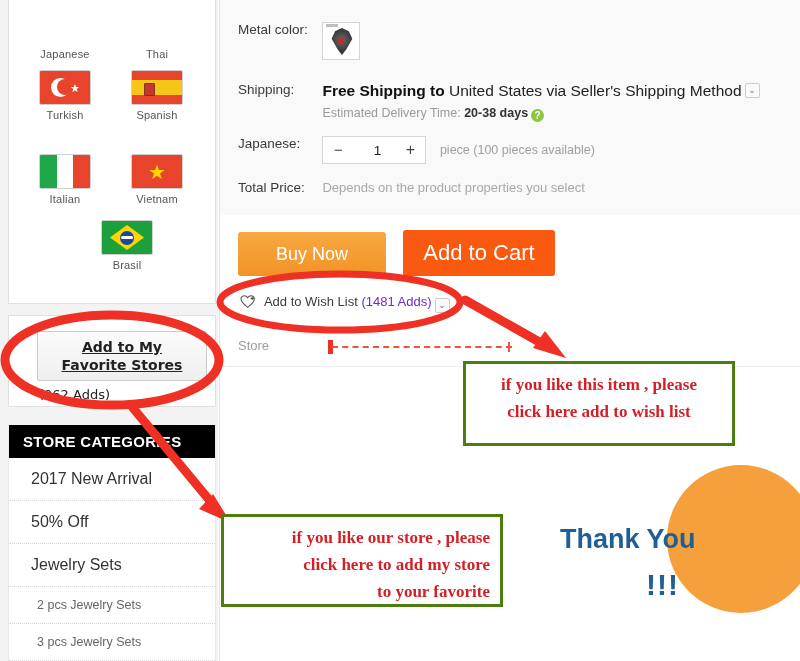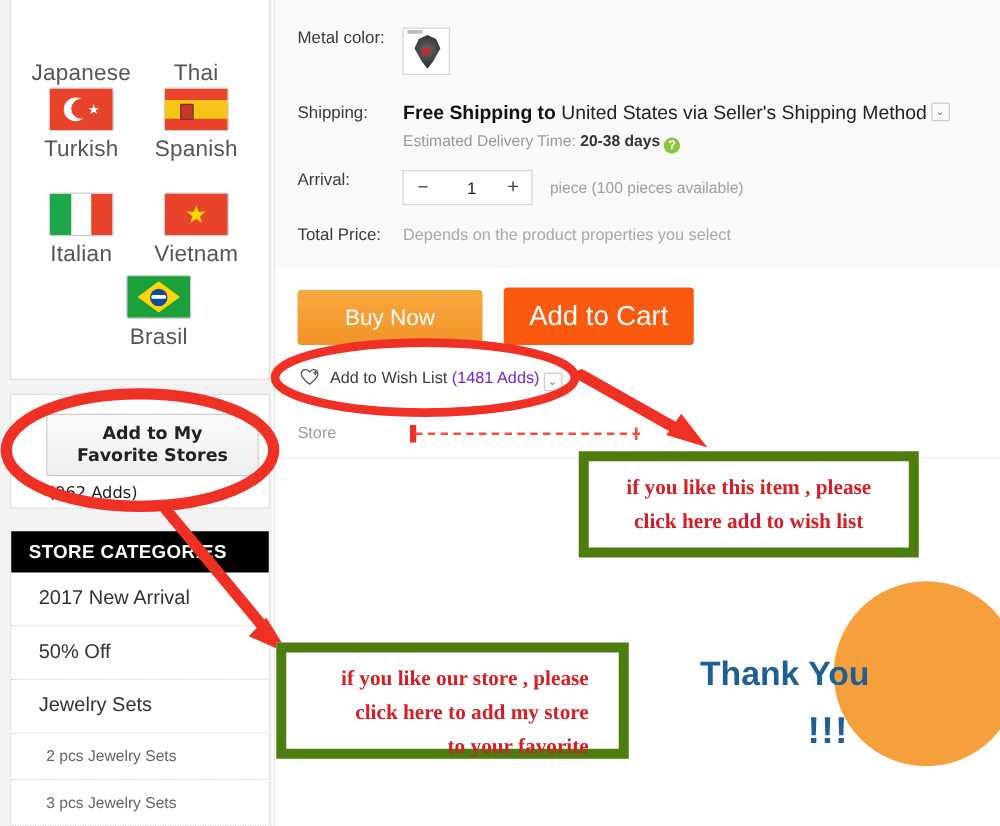--- a/index.html
+++ b/index.html
@@ -52,21 +52,21 @@
     height: 35px;
     margin: 0 auto;
     border: 1px solid #cfcfcf;
     box-sizing: border-box;
     position: relative;
     overflow: hidden;
     border-radius: 2px;
     background: #fff;
   }
   .flag-label {
-    font-size: 18px;
+    font-size: 11px;
     color: #555;
     margin-top: 4px;
     letter-spacing: .2px;
   }
 
   
   .fl-tr { background:#e8442c; }
   .fl-tr .moon {
     position:absolute; left:11px; top:7px; width:19px; height:19px;
     border-radius:50%; background:#fff;
@@ -123,20 +123,21 @@
     border: 1px solid #cccccc;
     background: linear-gradient(#fbfbfb, #efefef);
     border-radius: 2px;
     text-align: center;
     font-size: 14px;
     font-weight: bold;
     color: #222;
     line-height: 18px;
     font-family: "DejaVu Sans", sans-serif;
     cursor: pointer;
+    text-decoration: underline;
   }
   #fav-adds {
     margin: 6px 0 0 30px;
     font-size: 13px;
     color: #222;
     font-family: "DejaVu Sans", sans-serif;
   }
 
   
   #cat-panel {
@@ -407,23 +408,23 @@
     position: absolute;
     left: 0; top: 366px;
     width: 581px;
     border-top: 1px solid #eeeeee;
   }
 
   
   .annot-box {
     position: absolute;
     background: #ffffff;
-    border: 8px solid #4d7c0f;
+    border: 3px solid #4d7c0f;
     box-sizing: border-box;
-    padding: 7px 24px;
+    padding: 7px 10px;
   }
   .annot-line {
     color: #d31f26;
     font-family: "Liberation Serif", serif;
     font-weight: bold;
     font-size: 17px;
     line-height: 27px;
     white-space: nowrap;
     text-align: right;
   }
@@ -568,21 +569,21 @@
         <span class="prop-label light">Shipping:</span>
         <span class="ship-main">
           <span class="ship-strong">Free Shipping to</span><span class="ship-rest"> United States via Seller's Shipping Method</span><span class="ship-caret">⌄</span>
           <div class="ship-sub">
             <span>Estimated Delivery Time: </span><b>20-38 days</b><span class="help-icon">?</span>
           </div>
         </span>
       </div>
 
       <div class="prop-row" id="qty-row">
-        <span class="prop-label light">Arrival:</span>
+        <span class="prop-label light">Japanese:</span>
         <span id="qty-box">
           <span id="qty-minus">−</span>
           <input id="qty-value" value="1" style="">
           <span id="qty-plus">+</span>
         </span>
         <span id="qty-note">piece (100 pieces available)</span>
       </div>
 
       <div class="prop-row" id="price-row">
         <span class="prop-label light">Total Price:</span>

